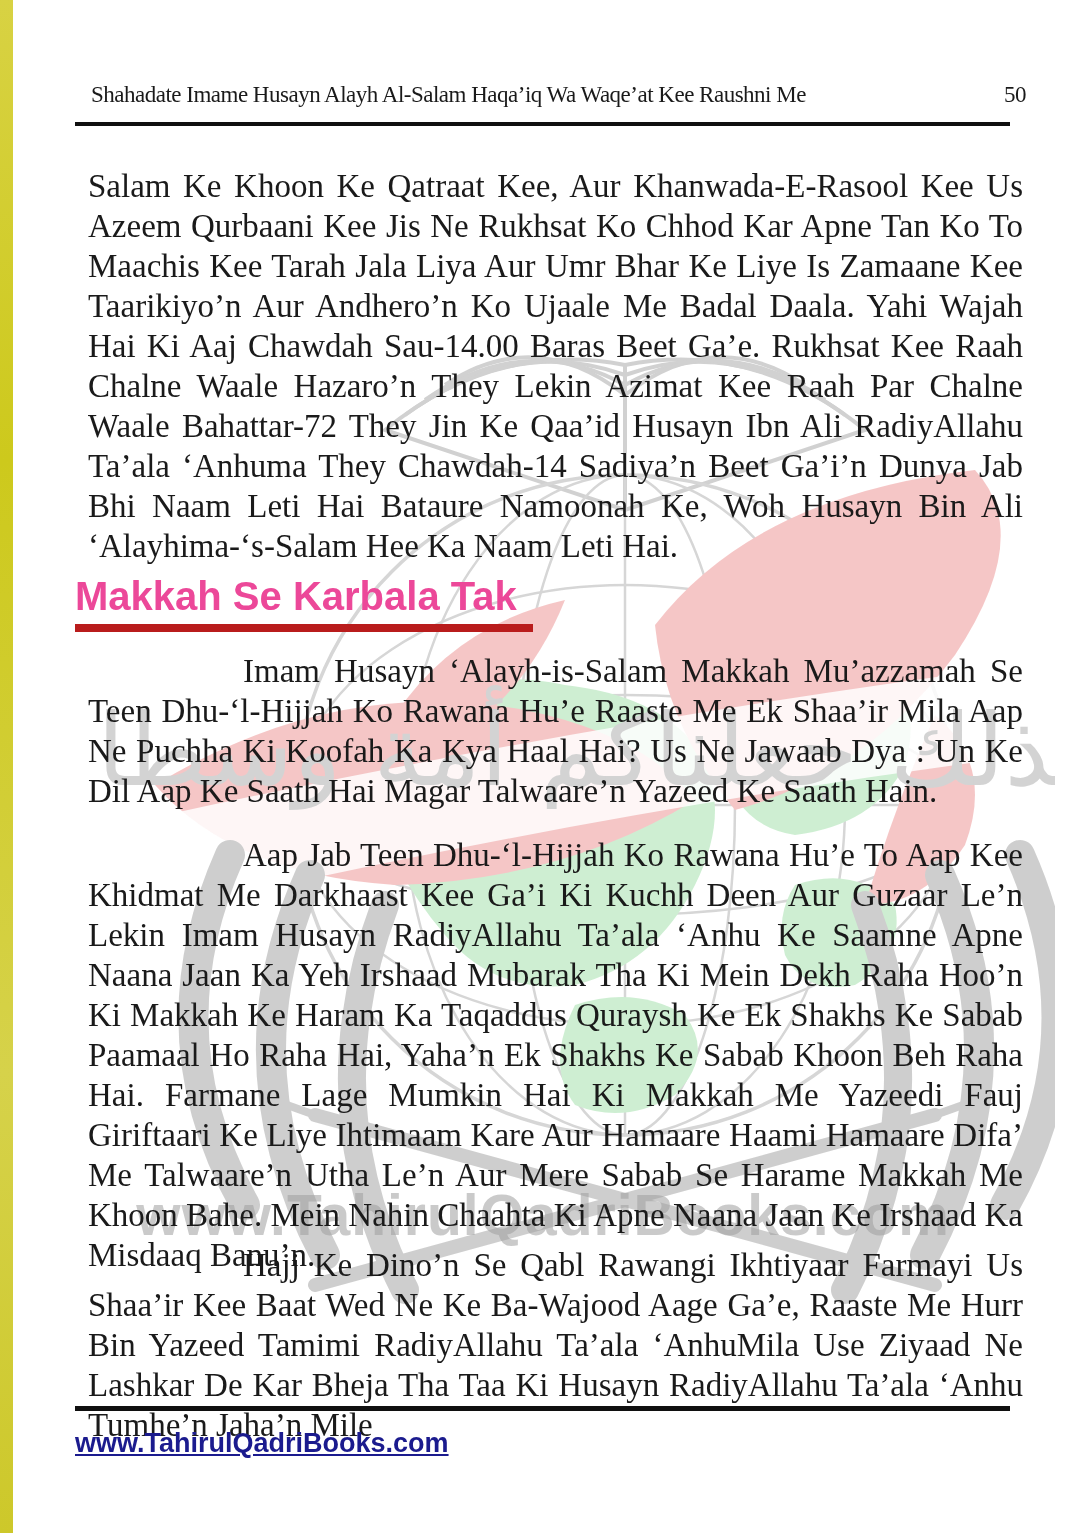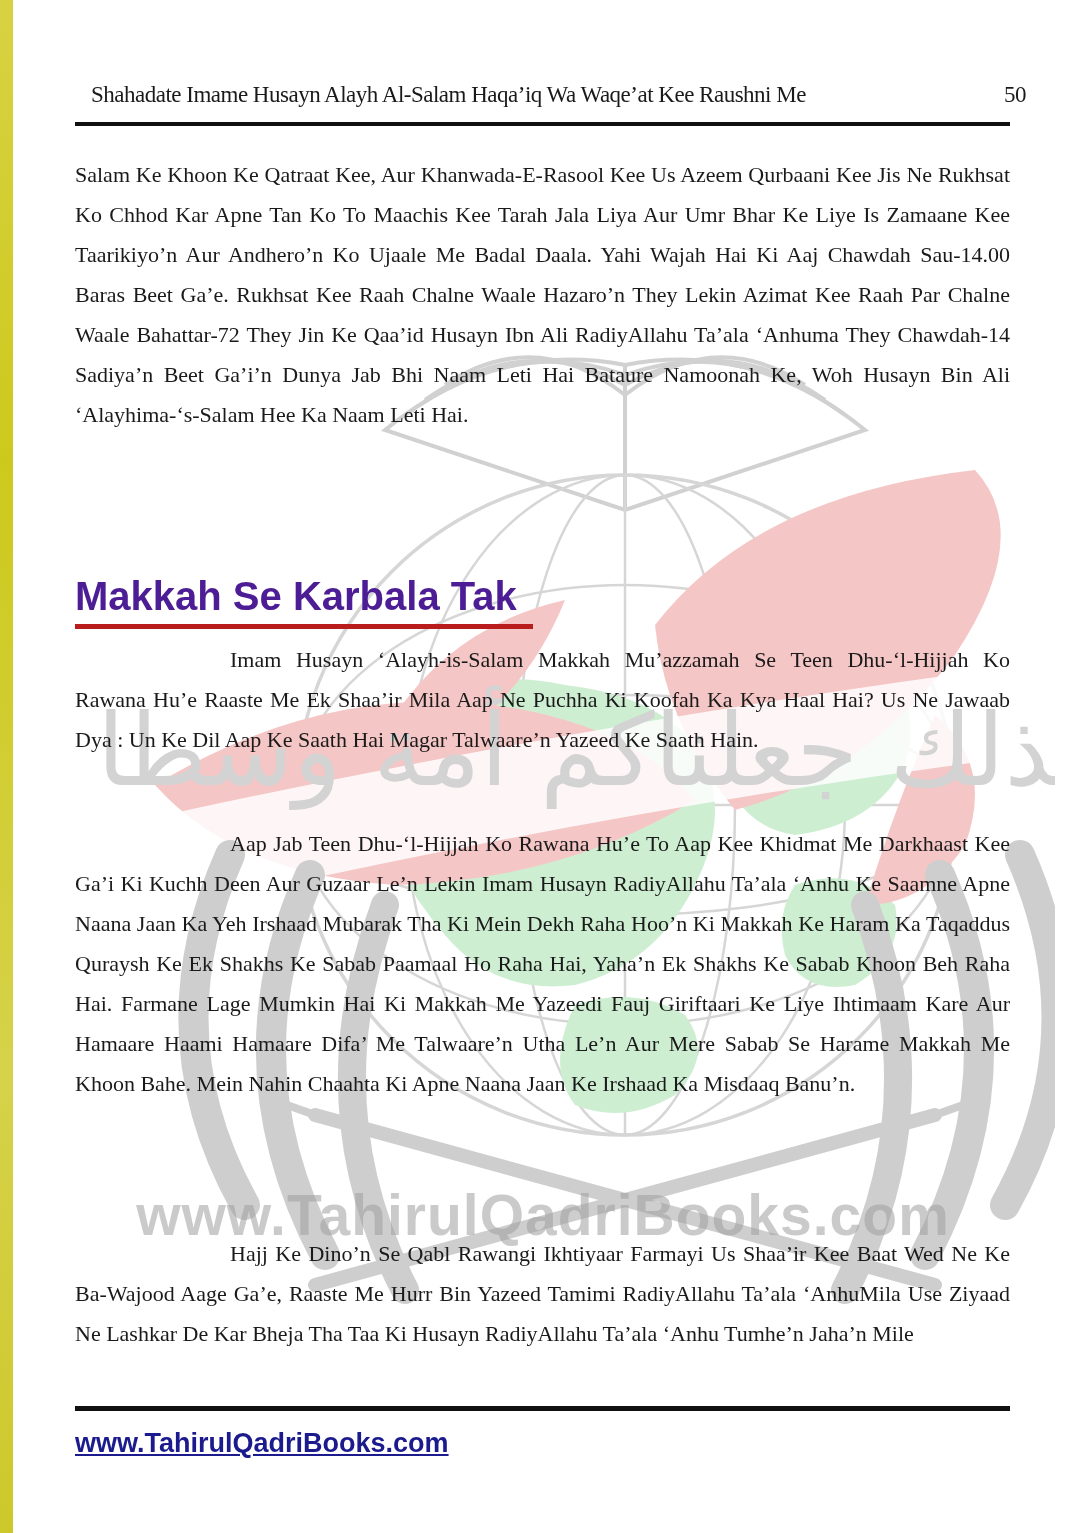--- a/index.html
+++ b/index.html
@@ -34,32 +34,32 @@
   .textlayer{position:relative;z-index:1;}
   .header-row{
     position:absolute;left:75px;top:82px;width:935px;
     display:flex;justify-content:space-between;align-items:baseline;
     font-size:23px;letter-spacing:-0.5px;margin-left:16px;
   }
   .header-rule{
     position:absolute;left:75px;top:122px;width:935px;height:4px;background:#101010;
   }
   .para{
-    position:absolute;left:75px;width:935px;
-    font-size:22px;line-height:40px;
+    position:absolute;left:88px;width:935px;
+    font-size:33px;line-height:40px;
     text-align:justify;
     font-family:Liberation Serif, serif;
   }
   .indent{text-indent:155px;}
   .section-heading{
     position:absolute;left:75px;top:541px;
     font-family:"Liberation Sans", sans-serif;
-    font-weight:bold;font-size:40px;color:#4c1d95;
+    font-weight:bold;font-size:40px;color:#ec4899;
     padding:0 16px 5px 0;
-    border-bottom:5px solid #b91c1c;
+    border-bottom:8px solid #b91c1c;
     display:inline-block;
   }
   .footer-rule{
     position:absolute;left:75px;top:1406px;width:935px;height:5px;background:#101010;
   }
   .footer-link{
     position:absolute;left:75px;top:1428px;
     font-family:"Liberation Sans", sans-serif;
     font-weight:bold;font-size:27px;
     color:#1b1b8e;text-decoration:underline;

